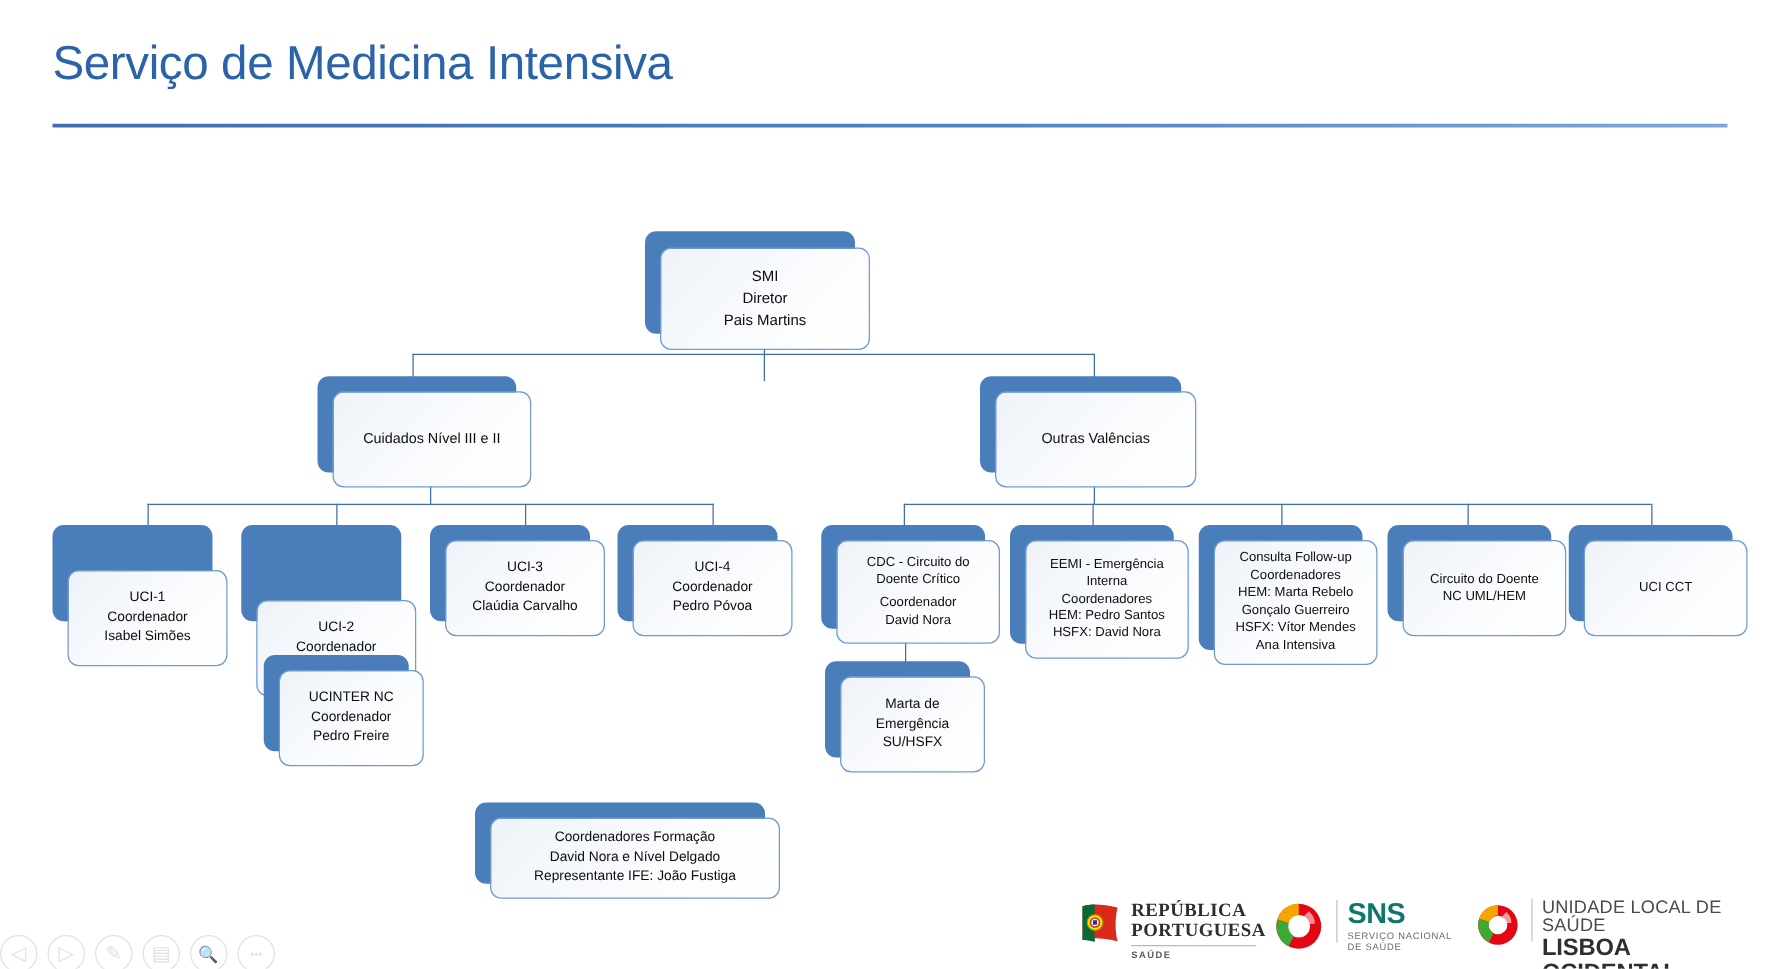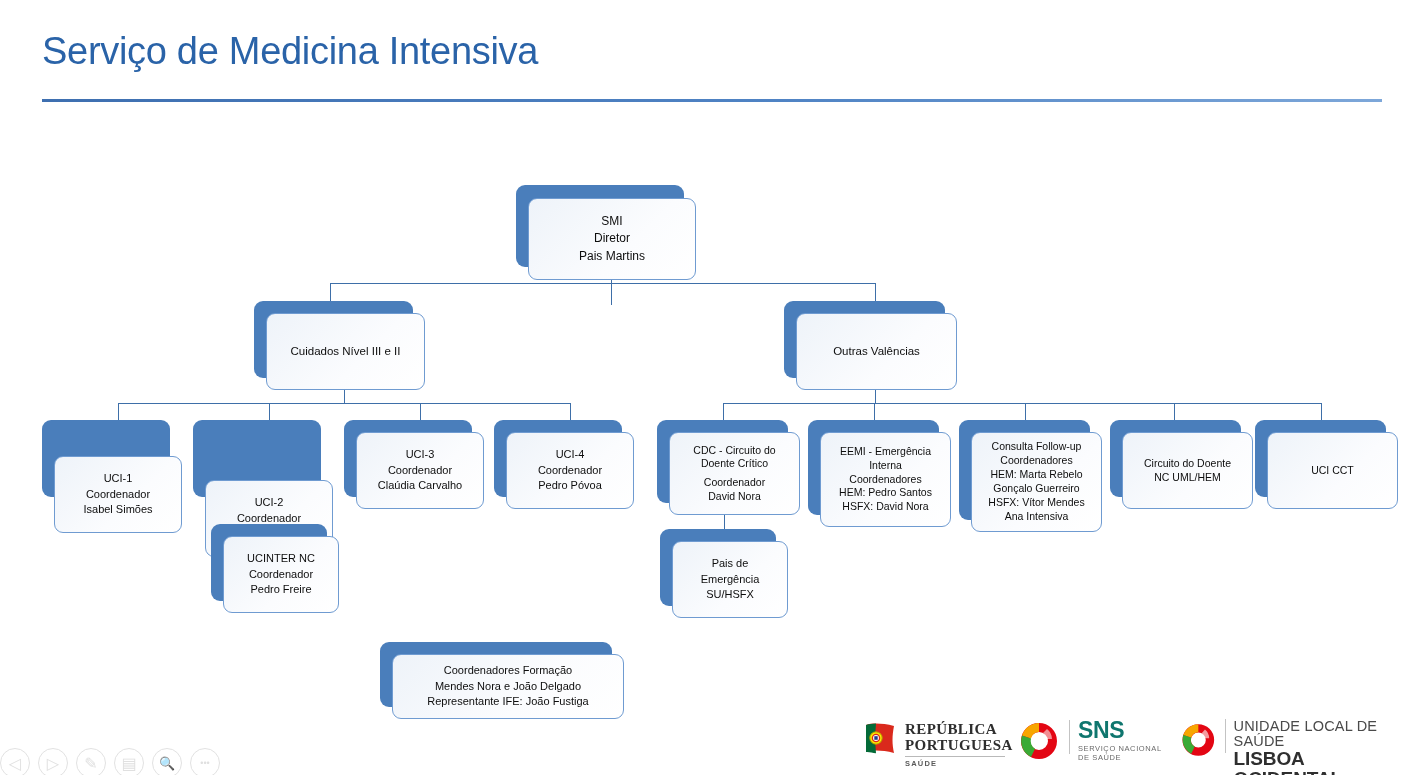--- a/index.html
+++ b/index.html
@@ -225,31 +225,31 @@
     <div class="shadow" style="left:0;top:0;width:131px;height:77px;"></div>
     <div class="card" style="left:12px;top:12px;width:131px;height:77px;font-size:10.5px;line-height:1.3;">
       <span class="ln">Circuito do Doente</span>
       <span class="ln">NC UML/HEM</span>
     </div>
   </div>
 
   <div class="node" style="left:660px;top:529px;width:128px;height:89px;">
     <div class="shadow" style="left:0;top:0;width:116px;height:77px;"></div>
     <div class="card" style="left:12px;top:12px;width:116px;height:77px;font-size:11px;">
-      <span class="ln">Pais de</span>
+      <span class="ln">Marta de</span>
       <span class="ln">Emergência</span>
       <span class="ln">SU/HSFX</span>
     </div>
   </div>
 
   <div class="node" style="left:380px;top:642px;width:227px;height:77px;">
     <div class="shadow" style="left:0;top:0;width:232px;height:65px;"></div>
     <div class="card" style="left:12px;top:12px;width:232px;height:65px;font-size:11px;line-height:1.45;">
       <span class="ln">Coordenadores Formação</span>
-      <span class="ln">Mendes Nora e João Delgado</span>
+      <span class="ln">David Nora e Nível Delgado</span>
       <span class="ln">Representante IFE: João Fustiga</span>
     </div>
   </div>
 
   <div class="logos">
 
     <div class="logo-block" style="left:0;top:6px;">
       <svg width="36" height="34" viewBox="0 0 36 34">
         <path d="M4 3 C10 1 20 1 32 4 C30 14 30 22 32 31 C20 28 10 28 4 30 Z" fill="#da291c"></path>
         <path d="M4 3 C7 2.2 10.5 1.7 14 1.6 C13 12 13 21 14 31.3 C10.5 30.8 7 29.6 4 30 Z" fill="#046a38"></path>

